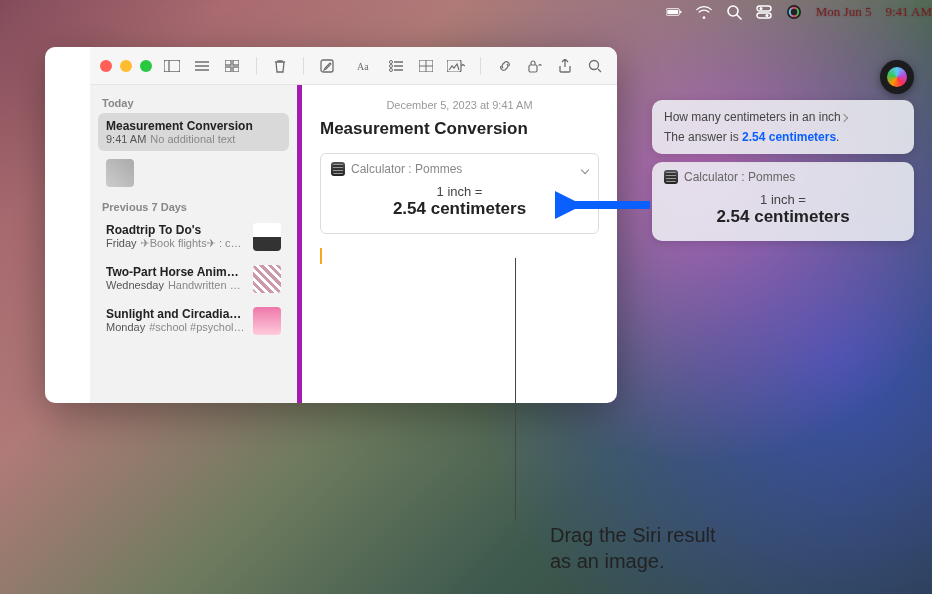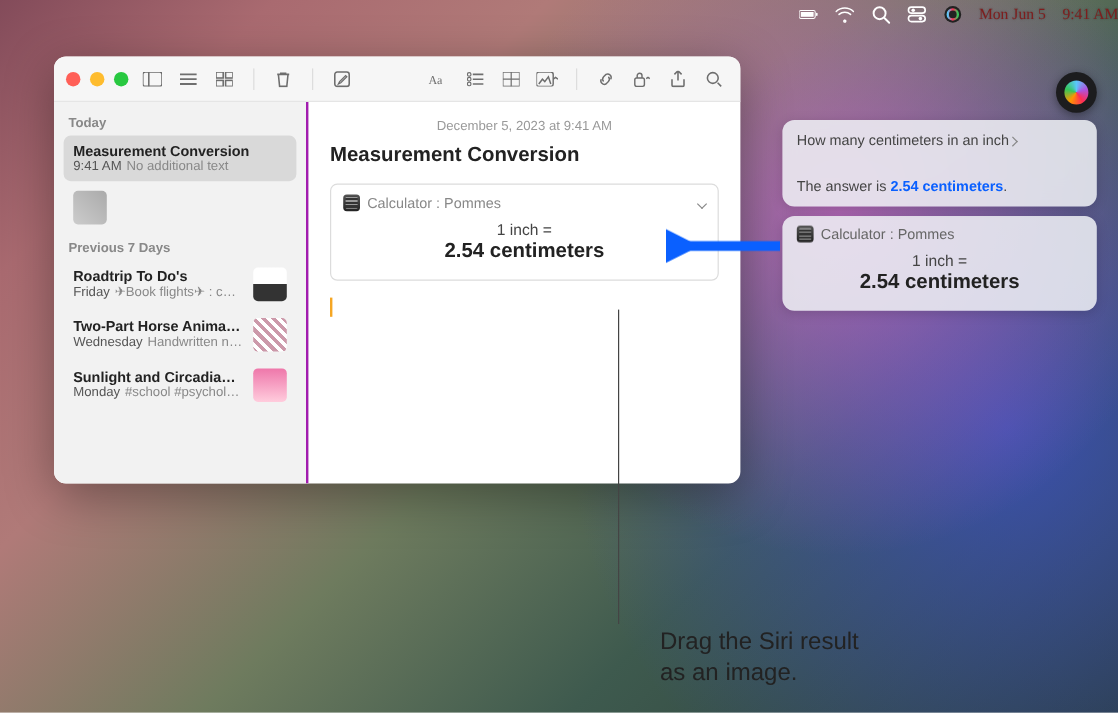--- a/index.html
+++ b/index.html
@@ -24,40 +24,40 @@
     text-shadow: 0 0 2px rgba(0,0,0,0.3);
     font-family: Liberation Serif, serif;
   }
   .menubar .icon { display: inline-flex; align-items: center; }
   .menubar svg { width: 16px; height: 16px; }
 
   
   .window {
     position: absolute; left: 45px; top: 47px; width: 572px; height: 356px;
     background: #fff; border-radius: 10px; box-shadow: 0 10px 40px rgba(0,0,0,0.35);
-    display: flex; flex-direction: column; overflow: hidden;
+    display: flex; flex-direction: column; overflow: hidden; padding-left: 45px;
   }
   .titlebar {
     height: 38px; display: flex; align-items: center; padding: 0 10px; gap: 8px;
     border-bottom: 1px solid #e5e5e5; background: #f6f6f6;
   }
   .traffic { display: flex; gap: 8px; }
   .traffic span { width: 12px; height: 12px; border-radius: 50%; }
   .tl-close { background: #ff5f57; }
   .tl-min { background: #febc2e; }
   .tl-max { background: #28c840; }
   .tb-group { display: flex; gap: 6px; align-items: center; }
   .tb-btn { width: 24px; height: 24px; border-radius: 5px; display: flex; align-items: center; justify-content: center; color: #6e6e6e; cursor: pointer; }
   .tb-sep { width: 1px; height: 18px; background: #ddd; margin: 0 4px; }
   .tb-spacer { flex: 1; }
 
   .window-body { display: flex; flex: 1; min-height: 0; }
 
   
-  .sidebar { width: 212px; background: #f2f2f2; border-right: 2px solid #a21caf; overflow-y: auto; padding: 6px 8px; }
+  .sidebar { width: 212px; background: #f2f2f2; border-right: 5px solid #a21caf; overflow-y: auto; padding: 6px 8px; }
   .sb-section { font-size: 11px; color: #888; font-weight: 600; padding: 6px 4px 4px; }
   .note-item { display: flex; gap: 8px; padding: 6px 8px; border-radius: 6px; margin-bottom: 2px; cursor: pointer; }
   .note-item.selected { background: #d9d9d9; }
   .note-text { flex: 1; min-width: 0; }
   .note-title { font-size: 12px; font-weight: 700; color: #222; white-space: nowrap; overflow: hidden; text-overflow: ellipsis; }
   .note-sub { font-size: 11px; color: #888; white-space: nowrap; overflow: hidden; text-overflow: ellipsis; }
   .note-sub .time { color: #555; margin-right: 4px; }
   .note-thumb { width: 28px; height: 28px; border-radius: 4px; background: #ddd; flex-shrink: 0; }
   .thumb-1 { background: linear-gradient(45deg,#ccc,#aaa); }
   .thumb-2 { background: linear-gradient(#fff 50%, #333 50%); }
@@ -100,21 +100,21 @@
   .siri-panel {
     position: absolute; right: 18px; top: 100px; width: 262px;
     display: flex; flex-direction: column; gap: 8px;
   }
   .siri-bubble {
     background: rgba(240,242,246,0.85); backdrop-filter: blur(10px);
     border-radius: 10px; padding: 10px 12px; font-size: 12px;
     box-shadow: 0 2px 10px rgba(0,0,0,0.15);
   }
   .siri-q { color: #444; display: flex; align-items: center; }
-  .siri-a { color: #444; margin-top: 24px; }
+  .siri-a { color: #444; margin-top: 6px; }
   .siri-a .hl { color: #0a60ff; font-weight: 600; }
   .siri-card {
     background: rgba(240,242,246,0.85); border-radius: 10px; padding: 8px 12px 14px;
     box-shadow: 0 2px 10px rgba(0,0,0,0.15);
   }
   .siri-card .calc-head { color: #666; }
   .siri-card .calc-line1 { color: #444; }
   .siri-card .calc-line2 { color: #222; }
 
   

